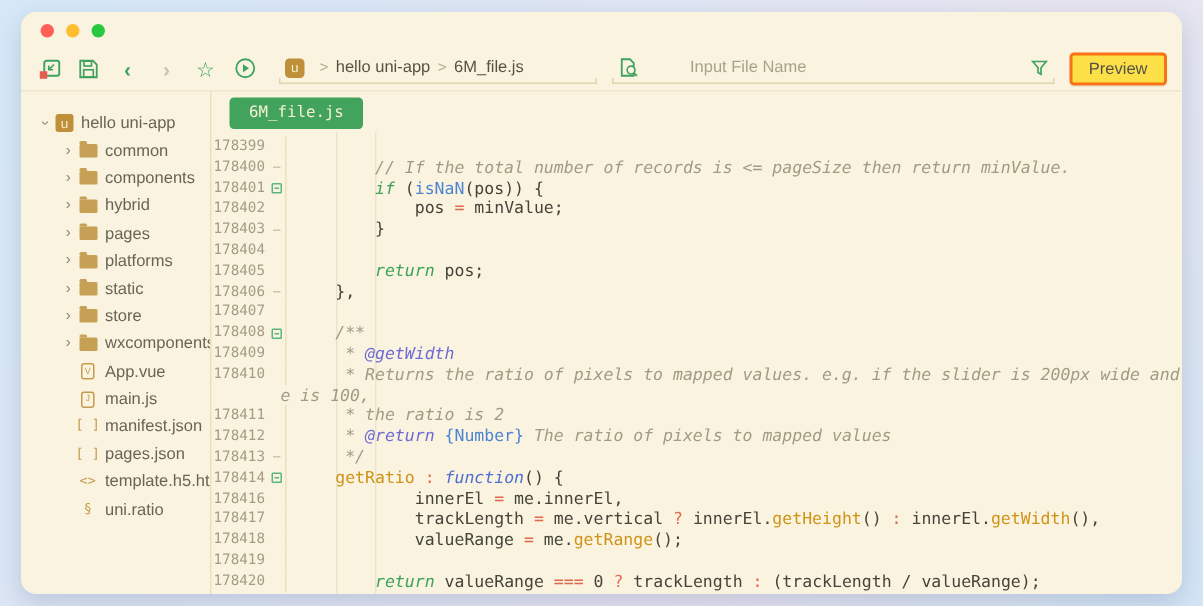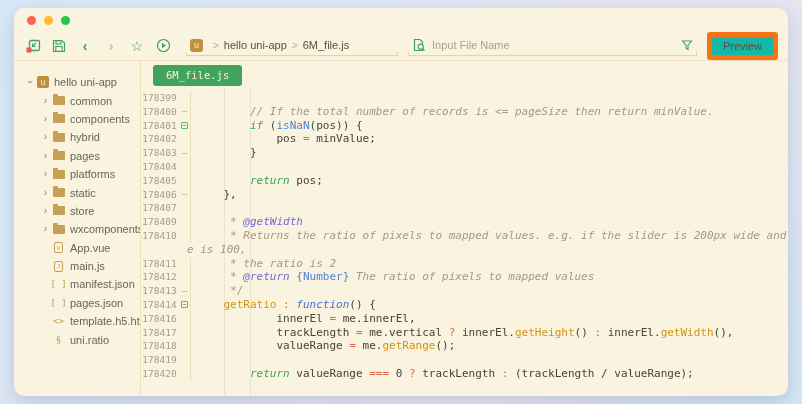--- a/index.html
+++ b/index.html
@@ -25,26 +25,26 @@
   .star { font-size: 14px; color: #3fa35f; line-height: 1; }
   .ufield { position: relative; height: 20px; display: flex; align-items: center;
     border-bottom: 1px solid #e2d5ae; }
   .ufield::before, .ufield::after { content:""; position:absolute; bottom:-1px; width:1px; height:4px; background:#e2d5ae; }
   .ufield::before { left: 0; } .ufield::after { right: 0; }
   .breadcrumb { width: 212px; margin-left: 10px; padding: 0 4px; flex: none; font-size: 11px; color: #57523f; }
   .crumb-badge { width: 13px; height: 13px; border-radius: 3px; background: #c08f3a; color: #f8eecd;
     font-size: 9px; display: flex; align-items: center; justify-content: center; margin-right: 5px; flex: none; }
   .crumb-sep { color: #b3ab93; margin: 0 5px; font-size: 10px; }
   .crumb-item { white-space: nowrap; cursor: pointer; }
-  .searchfield { flex: 1; margin: 0 10px; padding: 0 4px; }
+  .searchfield { flex: 1; margin: 0 10px; padding: 0 4px; gap: 28px; }
   .searchfield input { border: none; outline: none; background: transparent; flex: 1;
     font-size: 11px; color: #57523f; font-family: "Liberation Sans", sans-serif; }
   .searchfield input::placeholder { color: #a9a28b; }
-  .preview-btn { flex: none; font-size: 11px; color: #55524a; background: #14b8a6;
-    border: 5px solid #f97316; border-radius: 3px; padding: 3px 11px; cursor: pointer;
+  .preview-btn { flex: none; font-size: 11px; color: #55524a; background: #fde047;
+    border: 2px solid #f97316; border-radius: 3px; padding: 3px 11px; cursor: pointer;
     box-shadow: 0 1px 1px rgba(0,0,0,.05); margin-right: 2px; }
 
   
   .main { flex: 1; display: flex; min-height: 0; }
   .sidebar { width: 127px; flex: none; border-right: 1px solid #eee0ba; padding-top: 12px; overflow: hidden; }
   .tree-row { height: 18.4px; display: flex; align-items: center; font-size: 11px; color: #6a6455;
     white-space: nowrap; cursor: pointer; }
   .tree-row .tchev { width: 11px; flex: none; text-align: center; color: #8b8576; font-size: 10px; line-height: 1; }
   .tchev.down { transform: rotate(90deg); }
   .tree-root { padding-left: 10px; }
@@ -253,20 +253,21 @@
       <div class="codearea">
           <div class="code-row"><span class="gutter">178399</span><span class="markercol"></span><span class="codetext"></span></div>
           <div class="code-row"><span class="gutter">178400</span><span class="markercol"><span class="dashm"></span></span><span class="codetext"><span class="tk-comment">        // If the total number of records is &lt;= pageSize then return minValue.</span></span></div>
           <div class="code-row"><span class="gutter">178401</span><span class="markercol"><span class="fold"></span></span><span class="codetext"><span class="tk-plain">        </span><span class="tk-kw">if</span><span class="tk-plain"> (</span><span class="tk-blue">isNaN</span><span class="tk-plain">(pos)) {</span></span></div>
           <div class="code-row"><span class="gutter">178402</span><span class="markercol"></span><span class="codetext"><span class="tk-plain">            pos </span><span class="tk-op">=</span><span class="tk-plain"> minValue;</span></span></div>
           <div class="code-row"><span class="gutter">178403</span><span class="markercol"><span class="dashm"></span></span><span class="codetext"><span class="tk-plain">        }</span></span></div>
           <div class="code-row"><span class="gutter">178404</span><span class="markercol"></span><span class="codetext"></span></div>
           <div class="code-row"><span class="gutter">178405</span><span class="markercol"></span><span class="codetext"><span class="tk-plain">        </span><span class="tk-kw">return</span><span class="tk-plain"> pos;</span></span></div>
           <div class="code-row"><span class="gutter">178406</span><span class="markercol"><span class="dashm"></span></span><span class="codetext"><span class="tk-plain">    },</span></span></div>
           <div class="code-row"><span class="gutter">178407</span><span class="markercol"></span><span class="codetext"></span></div>
+          <div class="code-row"><span class="gutter">178408</span><span class="markercol"><span class="fold"></span></span><span class="codetext"><span class="tk-comment">    /**</span></span></div>
           <div class="code-row"><span class="gutter">178409</span><span class="markercol"></span><span class="codetext"><span class="tk-comment">     * </span><span class="tk-tag">@getWidth</span></span></div>
           <div class="code-row"><span class="gutter">178410</span><span class="markercol"></span><span class="codetext"><span class="tk-comment">     * Returns the ratio of pixels to mapped values. e.g. if the slider is 200px wide and maxValue -</span></span></div>
           <div class="code-row wrap-row"><span class="codetext"><span class="tk-comment">e is 100,</span></span></div>
           <div class="code-row"><span class="gutter">178411</span><span class="markercol"></span><span class="codetext"><span class="tk-comment">     * the ratio is 2</span></span></div>
           <div class="code-row"><span class="gutter">178412</span><span class="markercol"></span><span class="codetext"><span class="tk-comment">     * </span><span class="tk-tag">@return</span><span class="tk-comment"> </span><span class="tk-blue">{Number}</span><span class="tk-comment"> The ratio of pixels to mapped values</span></span></div>
           <div class="code-row"><span class="gutter">178413</span><span class="markercol"><span class="dashm"></span></span><span class="codetext"><span class="tk-comment">     */</span></span></div>
           <div class="code-row"><span class="gutter">178414</span><span class="markercol"><span class="fold"></span></span><span class="codetext"><span class="tk-plain">    </span><span class="tk-fn">getRatio</span><span class="tk-plain"> </span><span class="tk-op">:</span><span class="tk-plain"> </span><span class="tk-blueit">function</span><span class="tk-plain">() {</span></span></div>
           <div class="code-row"><span class="gutter">178416</span><span class="markercol"></span><span class="codetext"><span class="tk-plain">            innerEl </span><span class="tk-op">=</span><span class="tk-plain"> me.innerEl,</span></span></div>
           <div class="code-row"><span class="gutter">178417</span><span class="markercol"></span><span class="codetext"><span class="tk-plain">            trackLength </span><span class="tk-op">=</span><span class="tk-plain"> me.vertical </span><span class="tk-op">?</span><span class="tk-plain"> innerEl.</span><span class="tk-fn">getHeight</span><span class="tk-plain">() </span><span class="tk-op">:</span><span class="tk-plain"> innerEl.</span><span class="tk-fn">getWidth</span><span class="tk-plain">(),</span></span></div>
           <div class="code-row"><span class="gutter">178418</span><span class="markercol"></span><span class="codetext"><span class="tk-plain">            valueRange </span><span class="tk-op">=</span><span class="tk-plain"> me.</span><span class="tk-fn">getRange</span><span class="tk-plain">();</span></span></div>

